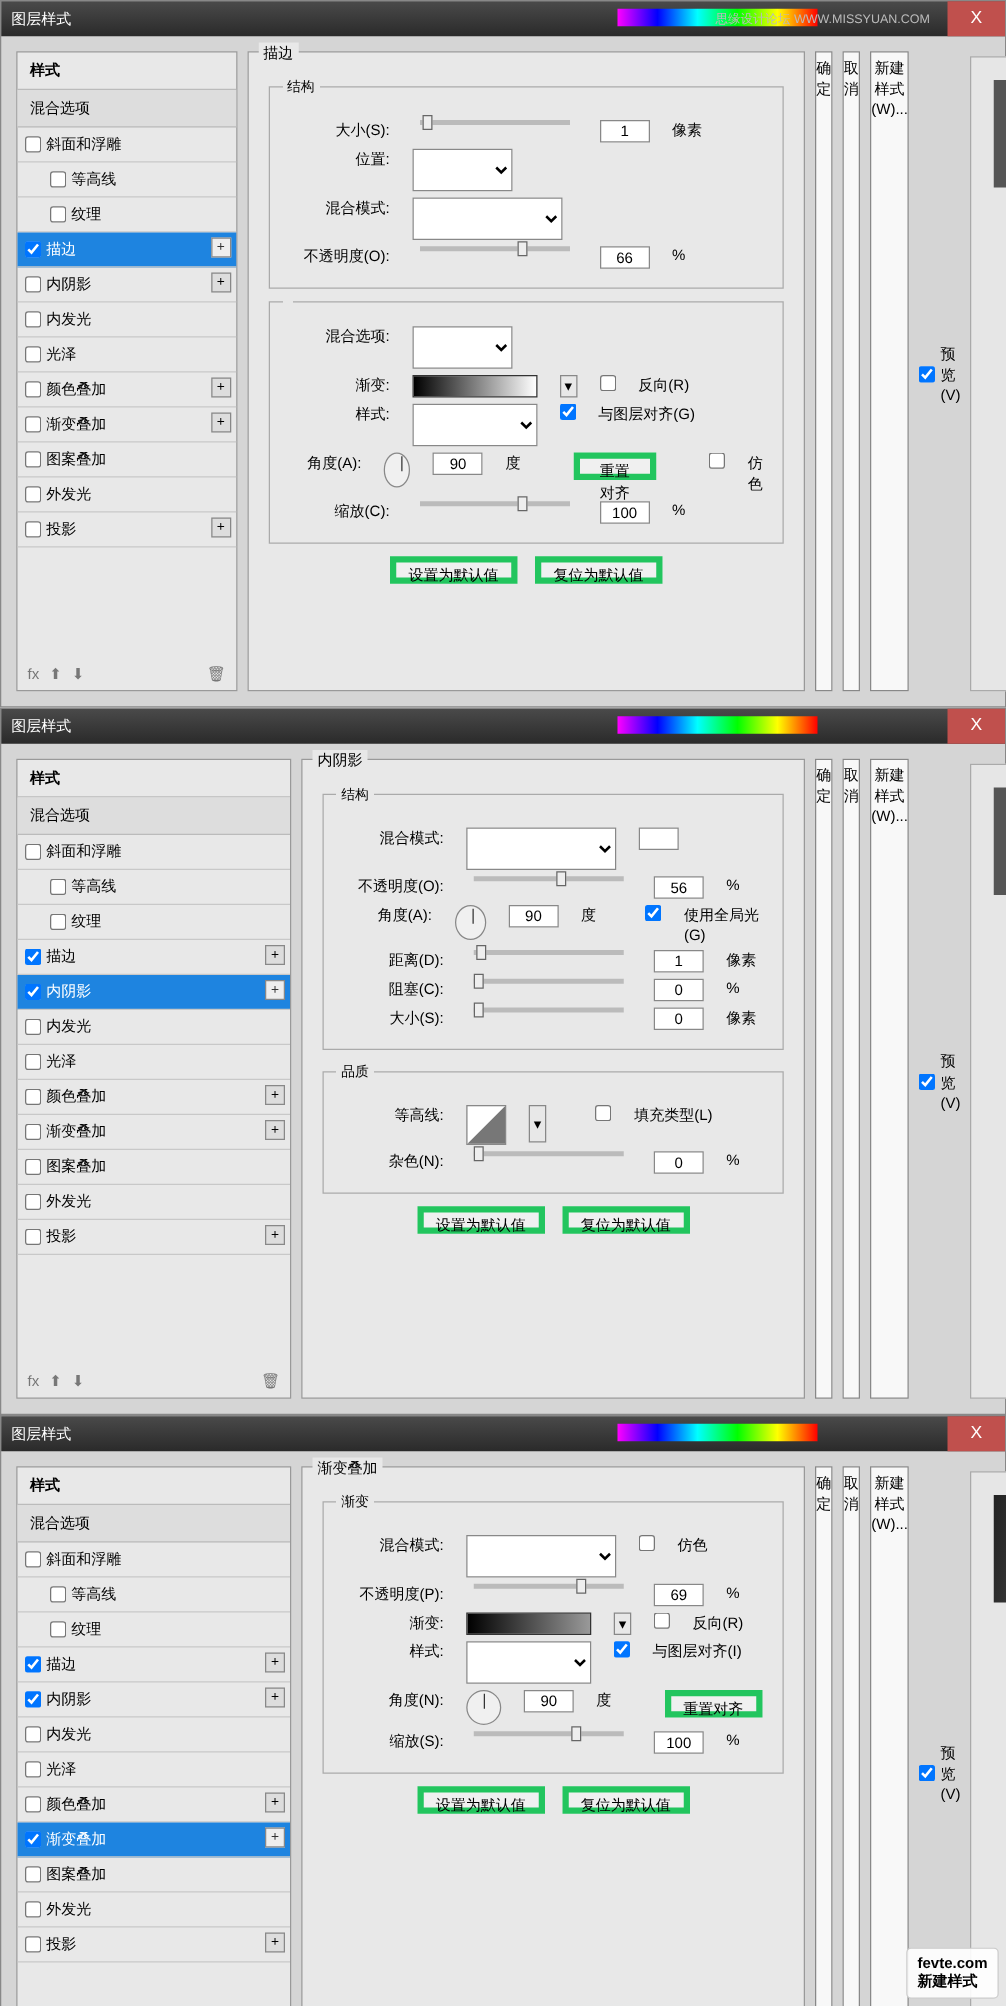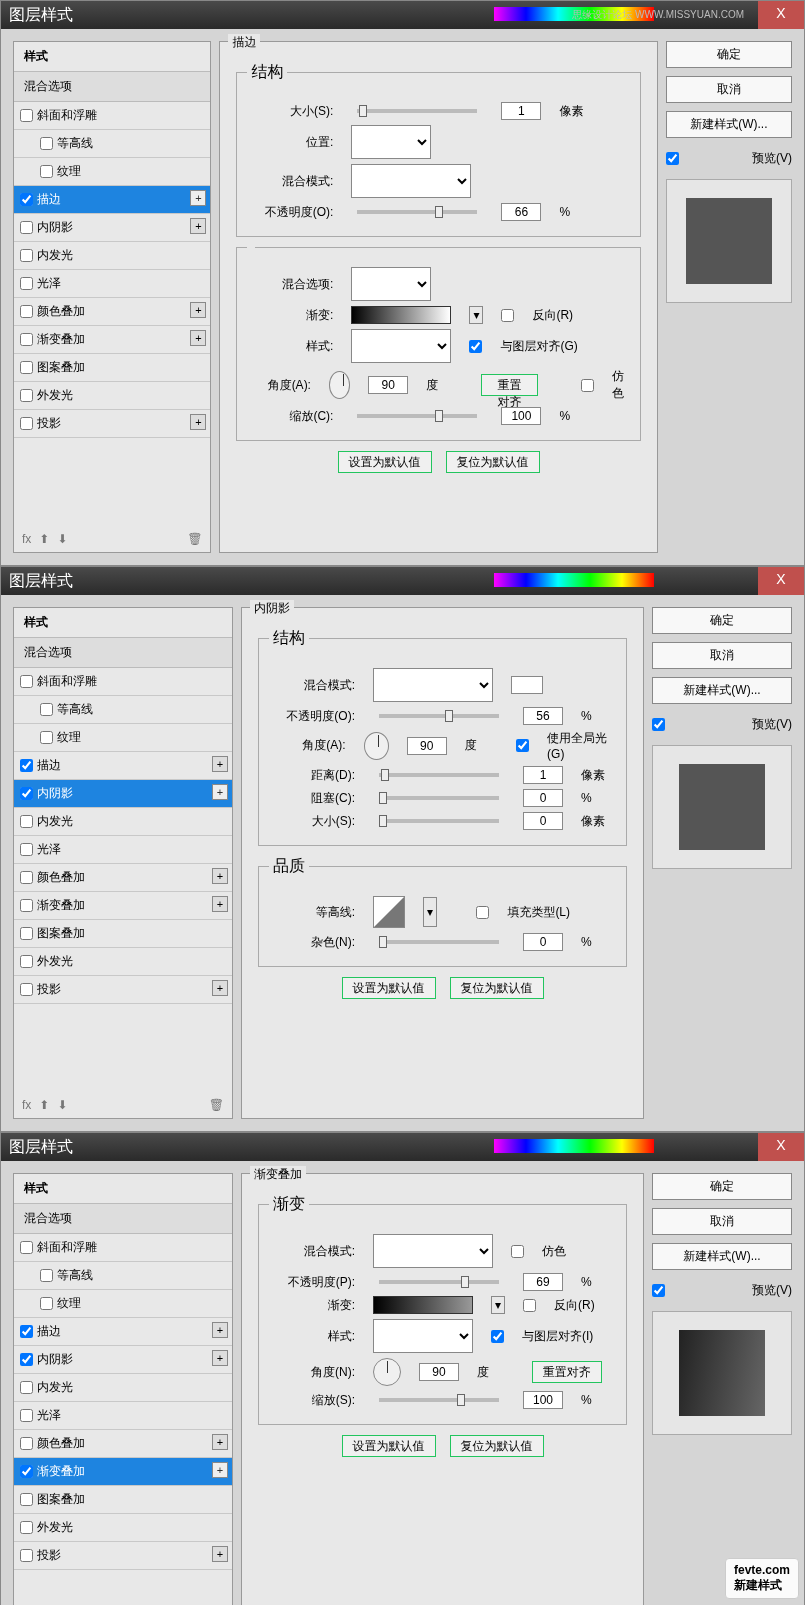--- a/index.html
+++ b/index.html
@@ -1,19 +1,19 @@
 <!DOCTYPE html>
 <html><head>
 <meta charset="utf-8">
 <style>
 *{box-sizing:border-box;margin:0;padding:0;font-family:"Microsoft YaHei",SimSun,Arial,sans-serif;font-size:12px}
 body{background:#fff;width:805px}
 .dialog{width:805px;background:#d5d5d5;border:1px solid #888}
 .titlebar{background:linear-gradient(#4a4a4a,#2a2a2a);color:#fff;height:28px;display:flex;align-items:center;padding:0 8px;position:relative}
-.titlebar .title{font-size:16px}
+.titlebar .title{font-size:12px}
 .titlebar .spectrum{position:absolute;right:150px;top:6px;width:160px;height:14px;background:linear-gradient(90deg,#f0f,#00f,#0ff,#0f0,#ff0,#f00)}
 .titlebar .watermark{position:absolute;right:60px;top:7px;font-size:10px;color:#bbb}
 .titlebar .close{position:absolute;right:0;top:0;width:46px;height:28px;background:#c0504d;color:#fff;text-align:center;line-height:24px;font-size:14px}
 .body{display:flex;padding:12px;gap:8px}
 .left{width:220px}
 .styles-list{background:#e8e8e8;border:1px solid #999}
 .sl-head{padding:6px 10px;border-bottom:1px solid #bbb;font-weight:bold}
 .sl-blend{padding:6px 10px;border-bottom:1px solid #bbb;background:#ddd}
 .sl-item{padding:5px 6px;border-bottom:1px solid #c8c8c8;display:flex;align-items:center;gap:4px;position:relative}
 .sl-item.sub{padding-left:26px}
@@ -21,36 +21,36 @@
 .sl-item .plusbtn{position:absolute;right:4px;top:4px;width:16px;height:16px;border:1px solid #888;background:#ddd;text-align:center;line-height:14px;font-size:11px}
 .sl-item.selected .plusbtn{background:#eee;color:#333}
 .sl-footer{padding:6px 8px;display:flex;align-items:center;gap:8px;color:#777}
 .sl-footer .spacer{flex:1}
 .sl-pad{height:88px}
 input[type=checkbox]{width:13px;height:13px}
 .center{flex:1;border:1px solid #999;background:#e8e8e8;padding:0;position:relative}
 .center .section-title{position:absolute;top:-8px;left:8px;background:#e8e8e8;padding:0 4px;font-size:12px}
 .center-inner{padding:14px 12px 12px}
 fieldset{border:1px solid #aaa;margin:6px 4px 10px;padding:14px 10px 10px;position:relative}
-fieldset legend{padding:0 4px;font-size:16px}
-.row{display:flex;align-items:center;margin:5px 0;gap:18px}
+fieldset legend{padding:0 4px;font-size:11px}
+.row{display:flex;align-items:flex-start;margin:5px 0;gap:18px}
 .row .lbl{width:86px;text-align:right}
 .slider{flex:0 0 120px;height:4px;background:#bbb;position:relative;margin:0 6px}
 .slider .thumb{position:absolute;top:-4px;width:8px;height:12px;background:#eee;border:1px solid #666}
 input.num{width:40px;height:18px;border:1px solid #888;background:#fff;text-align:center;padding:1px}
 select.sel{height:20px;border:1px solid #888;background:#fff;padding:16px 4px;min-width:80px}
 .gradprev{width:100px;height:18px;background:linear-gradient(90deg,#000,#fff);border:1px solid #333;display:inline-block}
 .gradprev.dark{background:linear-gradient(90deg,#000,#999)}
 .angle{width:28px;height:28px;border:1px solid #888;border-radius:50%;background:#f0f0f0;position:relative;display:inline-block}
 .angle::after{content:"";position:absolute;width:1px;height:12px;background:#333;left:13px;top:2px}
-.btn{border:1px solid #22c55e;background:#f0f0f0;padding:2px 10px;height:22px;cursor:pointer}
+.btn{border:5px solid #22c55e;background:#f0f0f0;padding:2px 10px;height:22px;cursor:pointer}
 .btnrow{display:flex;justify-content:center;gap:14px;margin-top:10px}
 .contour{width:32px;height:32px;border:1px solid #888;background:linear-gradient(135deg,#fff 49%,#777 51%);display:inline-block}
 .colorswatch{width:32px;height:18px;border:1px solid #888;background:#fff;display:inline-block}
-.right{width:140px;display:flex;flex-direction:column;gap:8px}
+.right{width:140px;display:flex;flex-direction:row;gap:8px}
 .rbtn{border:1px solid #888;background:#f8f8f8;padding:4px 0;text-align:center;cursor:pointer}
 .previewrow{display:flex;align-items:center;justify-content:space-between;gap:4px;margin-top:4px}
 .preview{border:1px solid #aaa;background:#e6e6e6;padding:18px;display:flex;justify-content:center;margin-top:4px}
 .preview .sq{width:86px;height:86px;background:#555}
 .preview .sq.grad{background:linear-gradient(100deg,#222,#666)}
 .credit{position:fixed;right:6px;bottom:6px;background:rgba(255,255,255,0.9);border:1px solid #ccc;padding:4px 8px;font-weight:bold;font-size:14px;border-radius:4px}
 </style>
 </head>
 <body>
 

